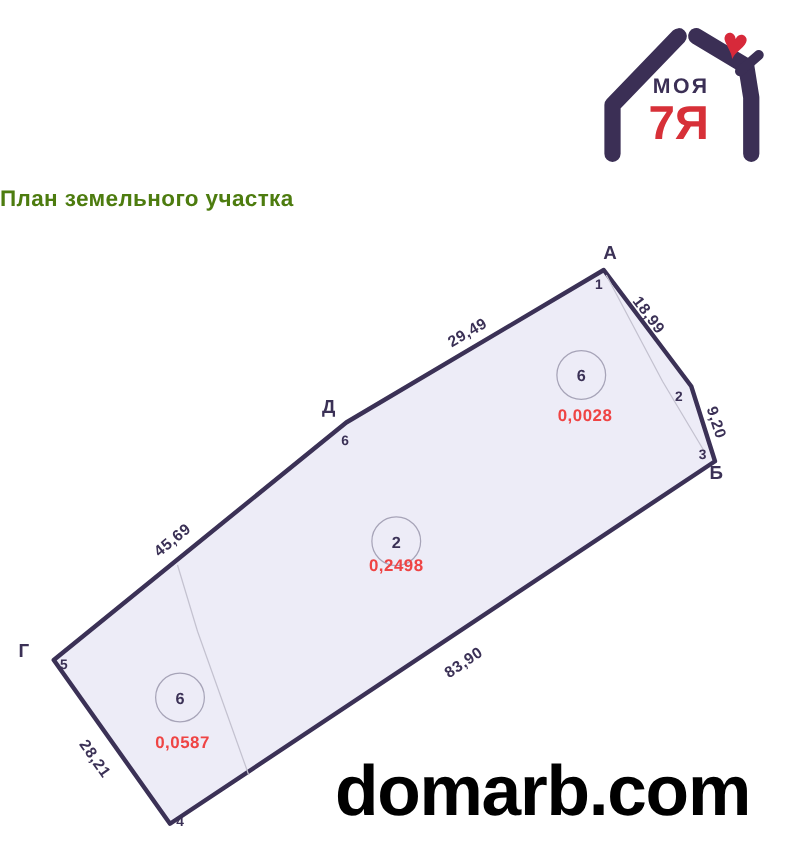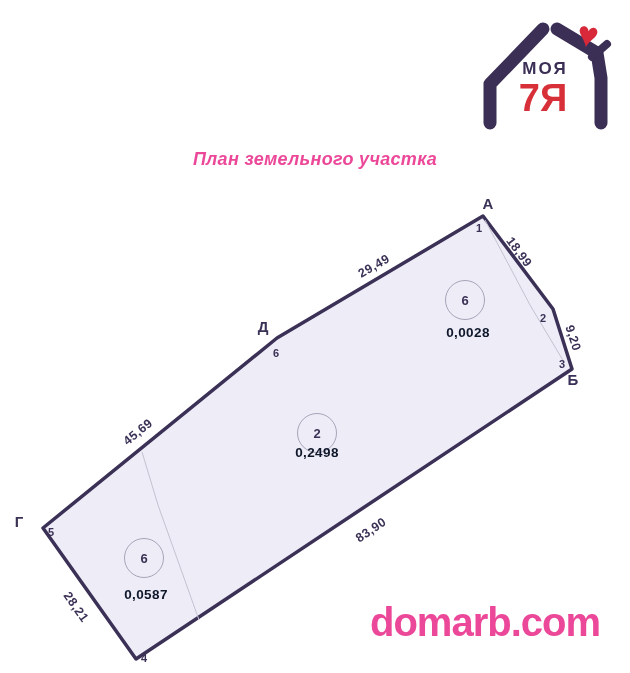--- a/index.html
+++ b/index.html
@@ -4,41 +4,41 @@
 <style>
   html,body{margin:0;padding:0;}
   body{
     width:630px;height:673px;position:relative;background:#ffffff;
     font-family:"Liberation Sans","DejaVu Sans",sans-serif;overflow:hidden;
   }
   .abs{position:absolute;}
   .center{transform:translate(-50%,-50%);}
   
   .title{
-    left:0;right:0;top:149px;text-align:center;
-    font-size:18px;font-weight:bold;color:#ec4899;letter-spacing:.3px;font-style:italic;
+    left:0;right:0;top:149px;text-align:left;
+    font-size:18px;font-weight:bold;color:#4d7c0f;letter-spacing:.3px;
   }
   
   .plan-svg{left:0;top:0;}
   
   .vletter{font-size:15px;font-weight:bold;color:#3b3156;}
   
   .pnum{font-size:11px;font-weight:bold;color:#3b3156;}
   
   .elen{font-size:12.5px;font-weight:bold;color:#3b3156;letter-spacing:.5px;white-space:nowrap;}
   
   .circle{
     width:38px;height:38px;border:1px solid #a7a4b8;border-radius:50%;
     display:flex;align-items:center;justify-content:center;
     font-size:13px;font-weight:bold;color:#3b3156;background:transparent;
   }
-  .area{font-size:13.5px;font-weight:bold;color:#0f172a;letter-spacing:.4px;white-space:nowrap;}
+  .area{font-size:13.5px;font-weight:bold;color:#ef4444;letter-spacing:.4px;white-space:nowrap;}
   
   .watermark{
-    right:30px;top:600px;font-size:40px;font-weight:bold;color:#ec4899;letter-spacing:-1px;
+    right:30px;top:600px;font-size:57px;font-weight:bold;color:#000000;letter-spacing:-1px;
   }
 </style>
 </head>
 <body>
 
 <svg class="abs" style="left:440px;top:0;" width="190" height="140" viewBox="0 0 190 140">
   <path d="M50 123 L50 84 L103 29" fill="none" stroke="#3b2f55" stroke-width="13" stroke-linecap="round" stroke-linejoin="round"></path>
   <path d="M117 29 L157 53 L161 78 L161 123" fill="none" stroke="#3b2f55" stroke-width="13" stroke-linecap="round" stroke-linejoin="round"></path>
   <path d="M152 57 L167 44" fill="none" stroke="#3b2f55" stroke-width="8" stroke-linecap="round"></path>
   <text x="148" y="47" text-anchor="middle" font-size="36" fill="#d7293a" transform="rotate(10 148 34)">♥</text>

